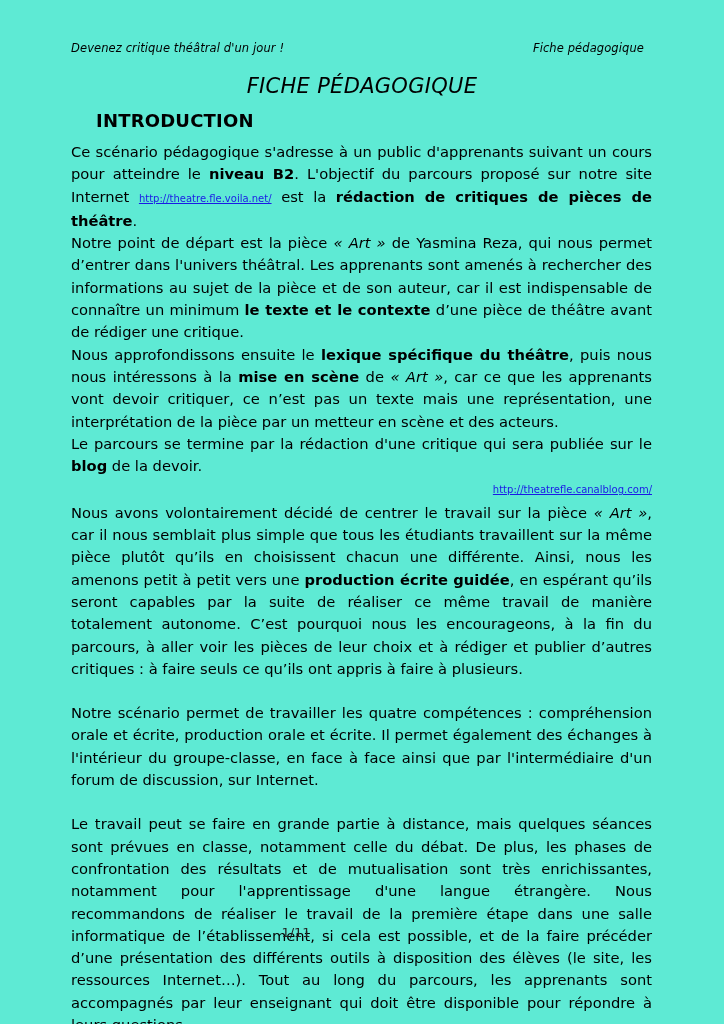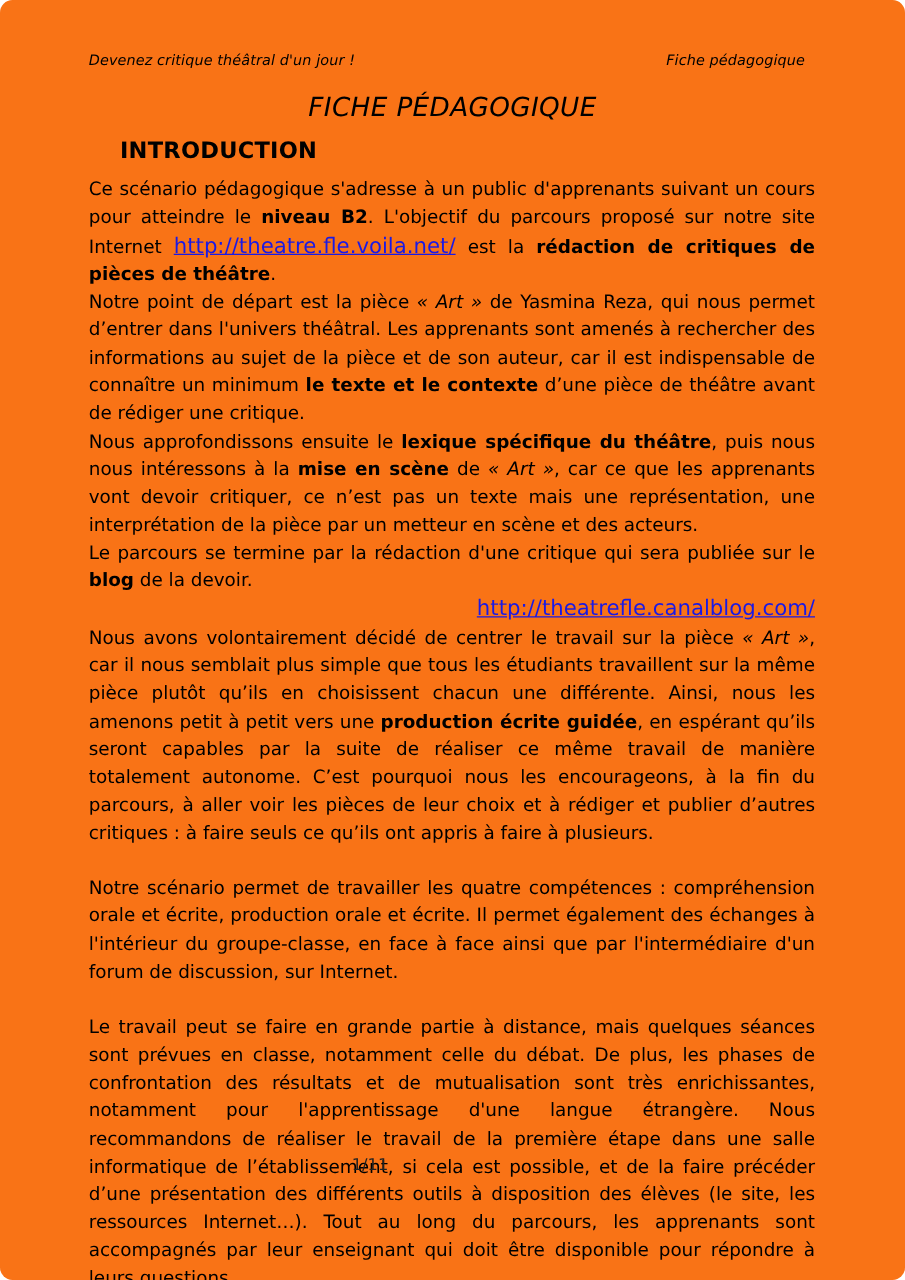--- a/index.html
+++ b/index.html
@@ -4,26 +4,25 @@
 <style>
   html, body {
     margin: 0;
     padding: 0;
     background: #ffffff;
   }
   .page {
     position: relative;
     width: 724px;
     height: 1024px;
-    background: #f97316;
+    background: #5eead4;
     overflow: hidden;
     font-family: "DejaVu Sans", "Liberation Sans", sans-serif;
     color: #000000;
     box-sizing: border-box;
-    border-radius: 10px;
   }
 
   
   .running-header {
     position: absolute;
     top: 41px;
     left: 71px;
     width: 581px;
     display: flex;
     justify-content: space-between;
@@ -83,21 +82,21 @@
   .url-line {
     font-size: 14.7px;
     line-height: 22.3px;
     margin: 0;
     padding-left: 54px;
     text-align: right;
   }
   a.link, .link {
     color: #1a1ae6;
     text-decoration: underline;
-    font-size: 17px;
+    font-size: 10px;
   }
 
   
   .footer {
     position: absolute;
     top: 925px;
     left: 0;
     width: 592px;
     text-align: center;
     font-size: 13px;

